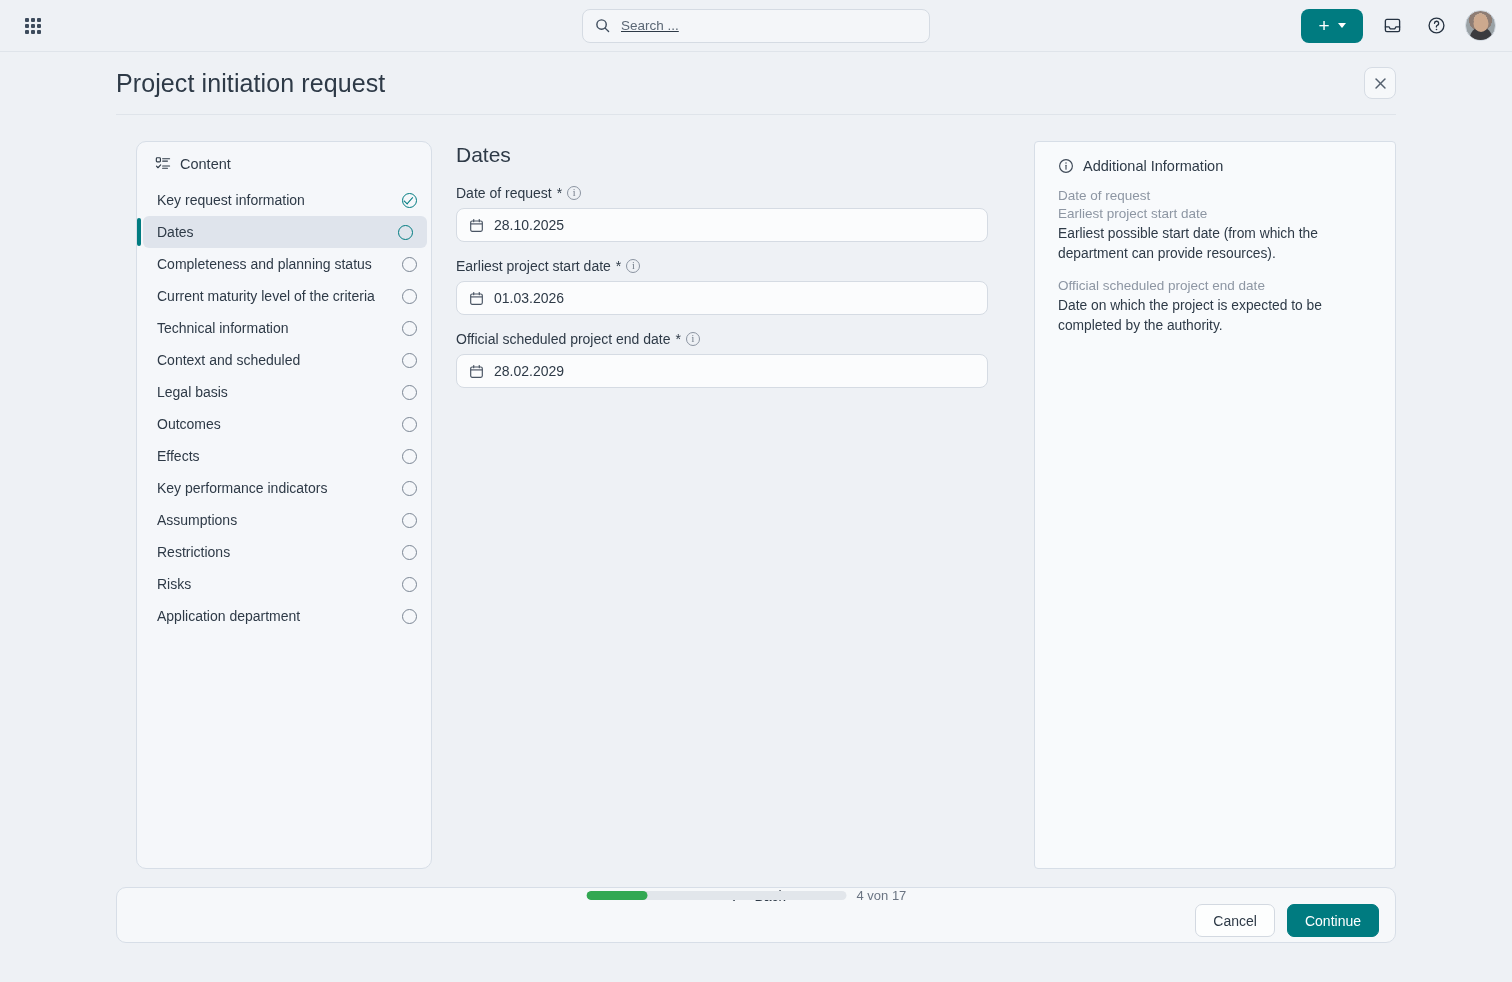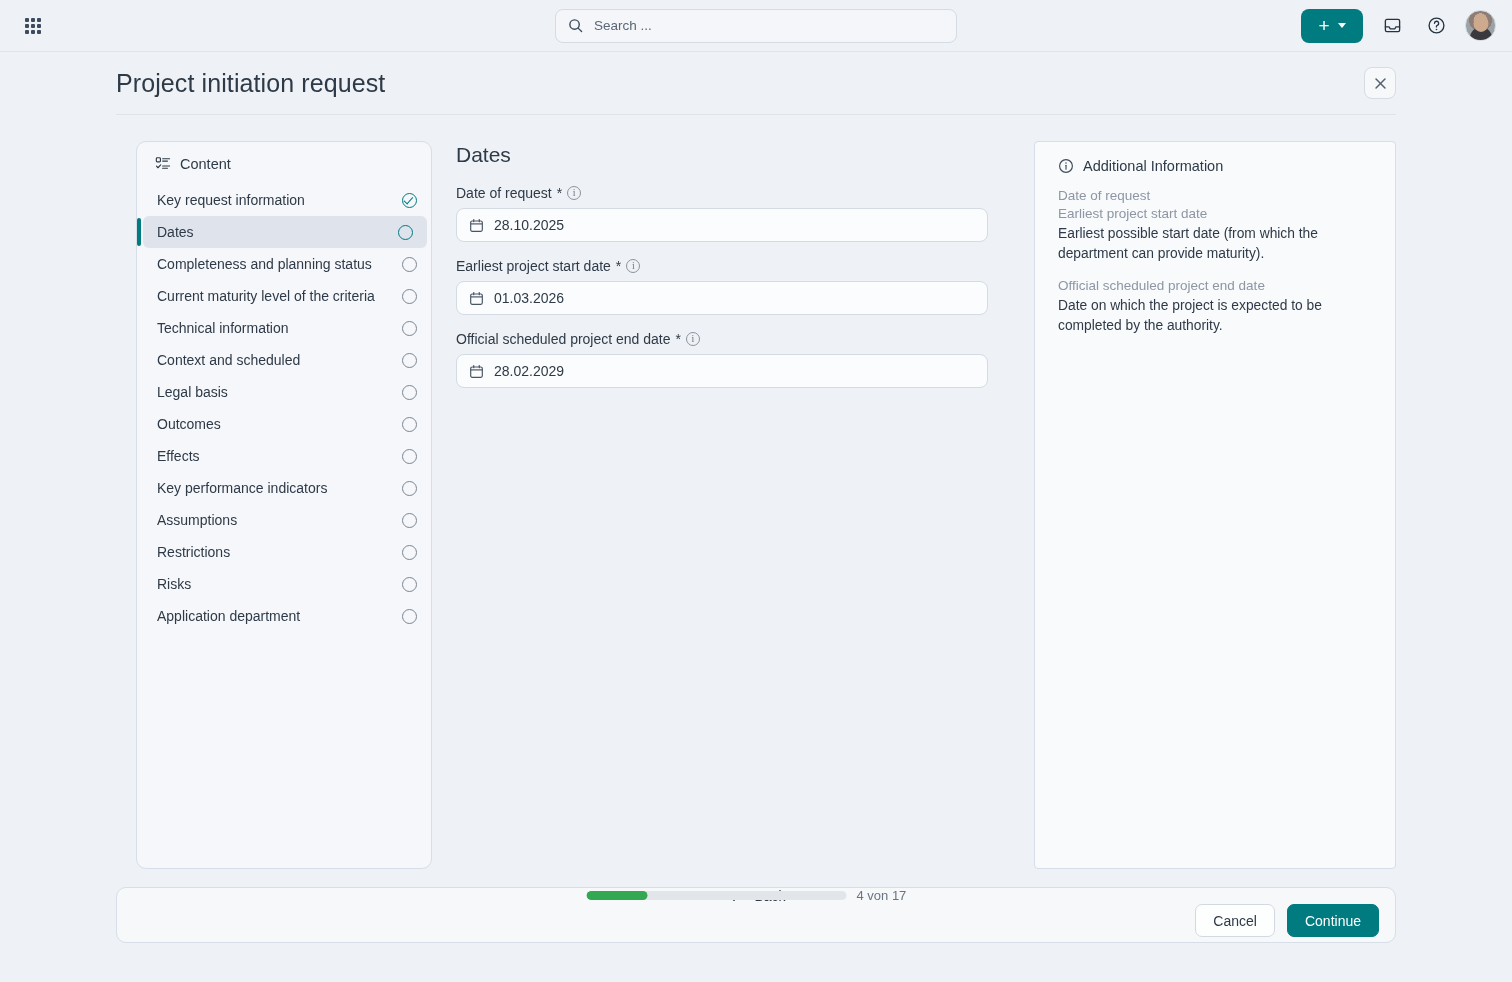--- a/index.html
+++ b/index.html
@@ -31,21 +31,22 @@
     display: grid;
     grid-template-columns: repeat(3, 4px);
     grid-template-rows: repeat(3, 4px);
     gap: 2px;
   }
   .grid-launcher .g i { background: #3d4b5c; border-radius: 1px; display: block; }
 
   .searchwrap {
     position: absolute;
     left: 50%; transform: translateX(-50%);
-    width: 402px;
+    width: 348px;
+    text-decoration: underline;
   }
   .searchbox {
     height: 34px;
     background: #f4f6f9;
     border: 1px solid #d5dbe3;
     border-radius: 8px;
     display: flex; align-items: center;
     padding: 0 12px;
     gap: 9px;
   }
@@ -544,21 +545,21 @@
           <line x1="9" y1="8.2" x2="9" y2="12.6" stroke-linecap="round"></line>
           <circle cx="9" cy="5.6" r=".85" fill="#3f4a58" stroke="none"></circle>
         </svg>
       </span>
       <span>Additional Information</span>
     </div>
 
     <div class="ip-term">Date of request</div>
 
     <div class="ip-term">Earliest project start date</div>
-    <div class="ip-desc">Earliest possible start date (from which the department can provide maturity).</div>
+    <div class="ip-desc">Earliest possible start date (from which the department can provide resources).</div>
 
     <div class="ip-term">Official scheduled project end date</div>
     <div class="ip-desc">Date on which the project is expected to be completed by the authority.</div>
   </div>
 </div>
 
 <div class="footer">
   <div class="back">
     <span>
       <svg width="16" height="14" viewBox="0 0 18 14" fill="none" stroke="#2e3a47" stroke-width="1.4" stroke-linecap="round" stroke-linejoin="round">

